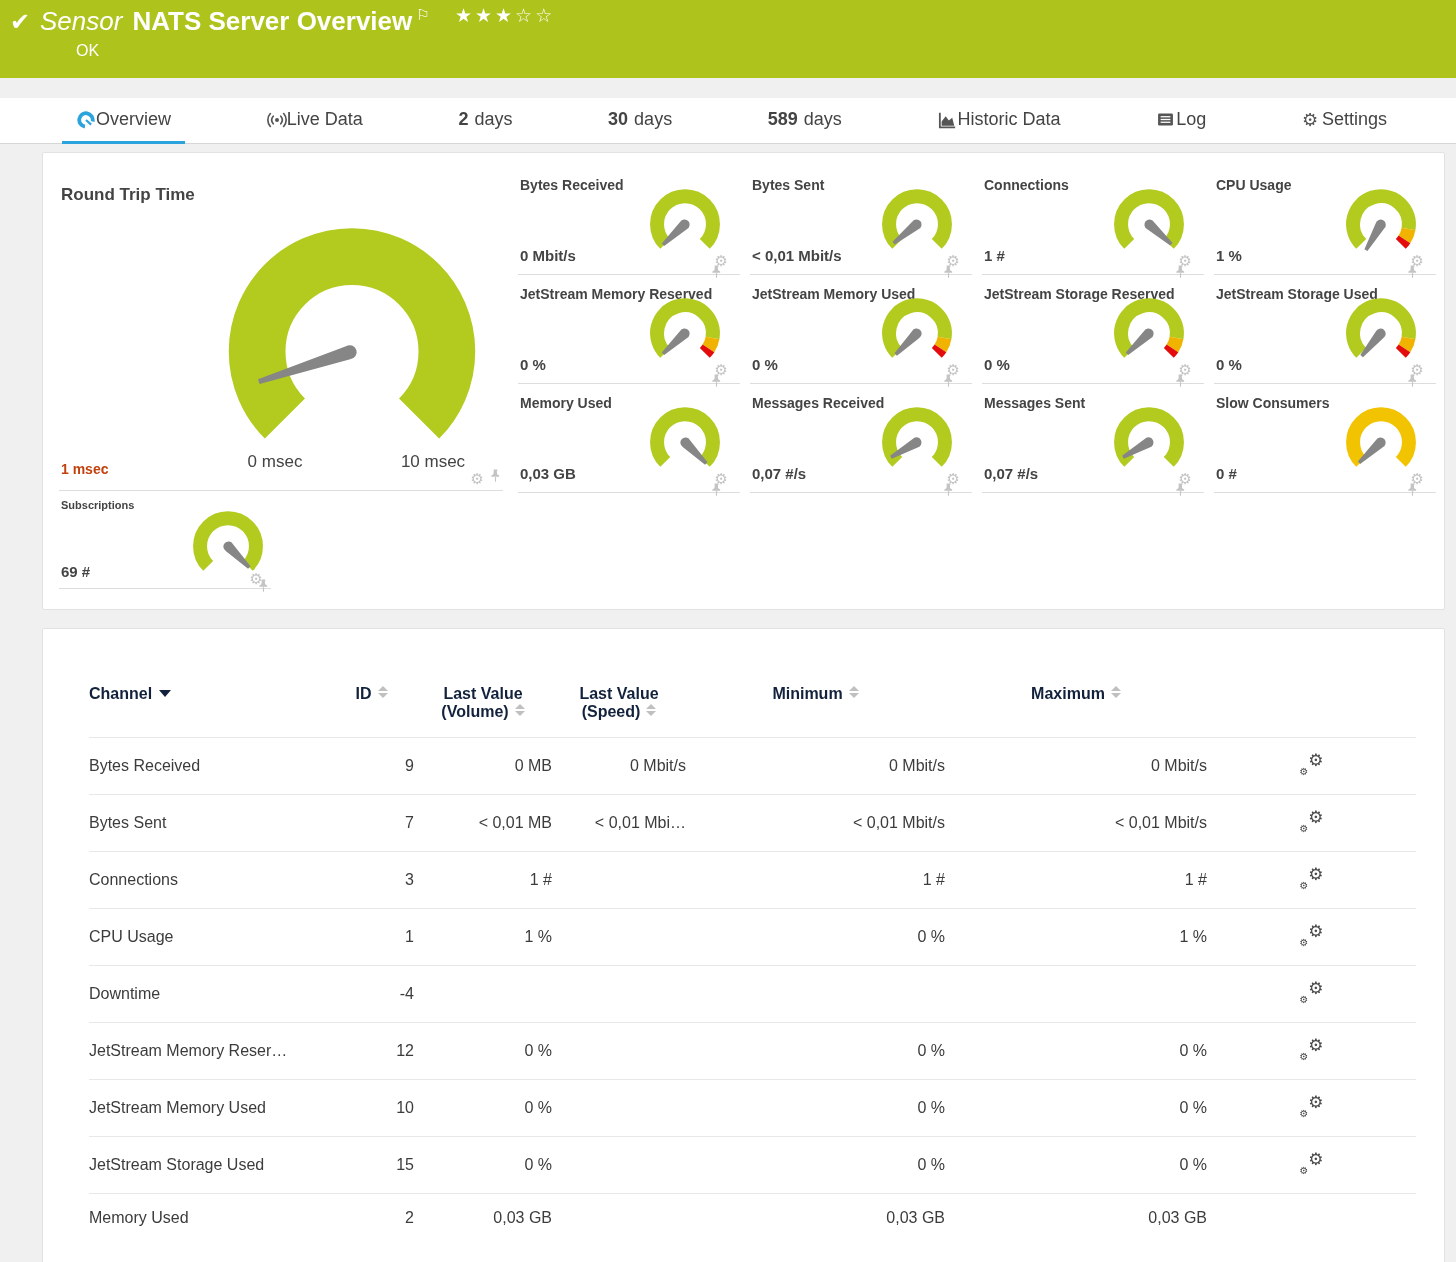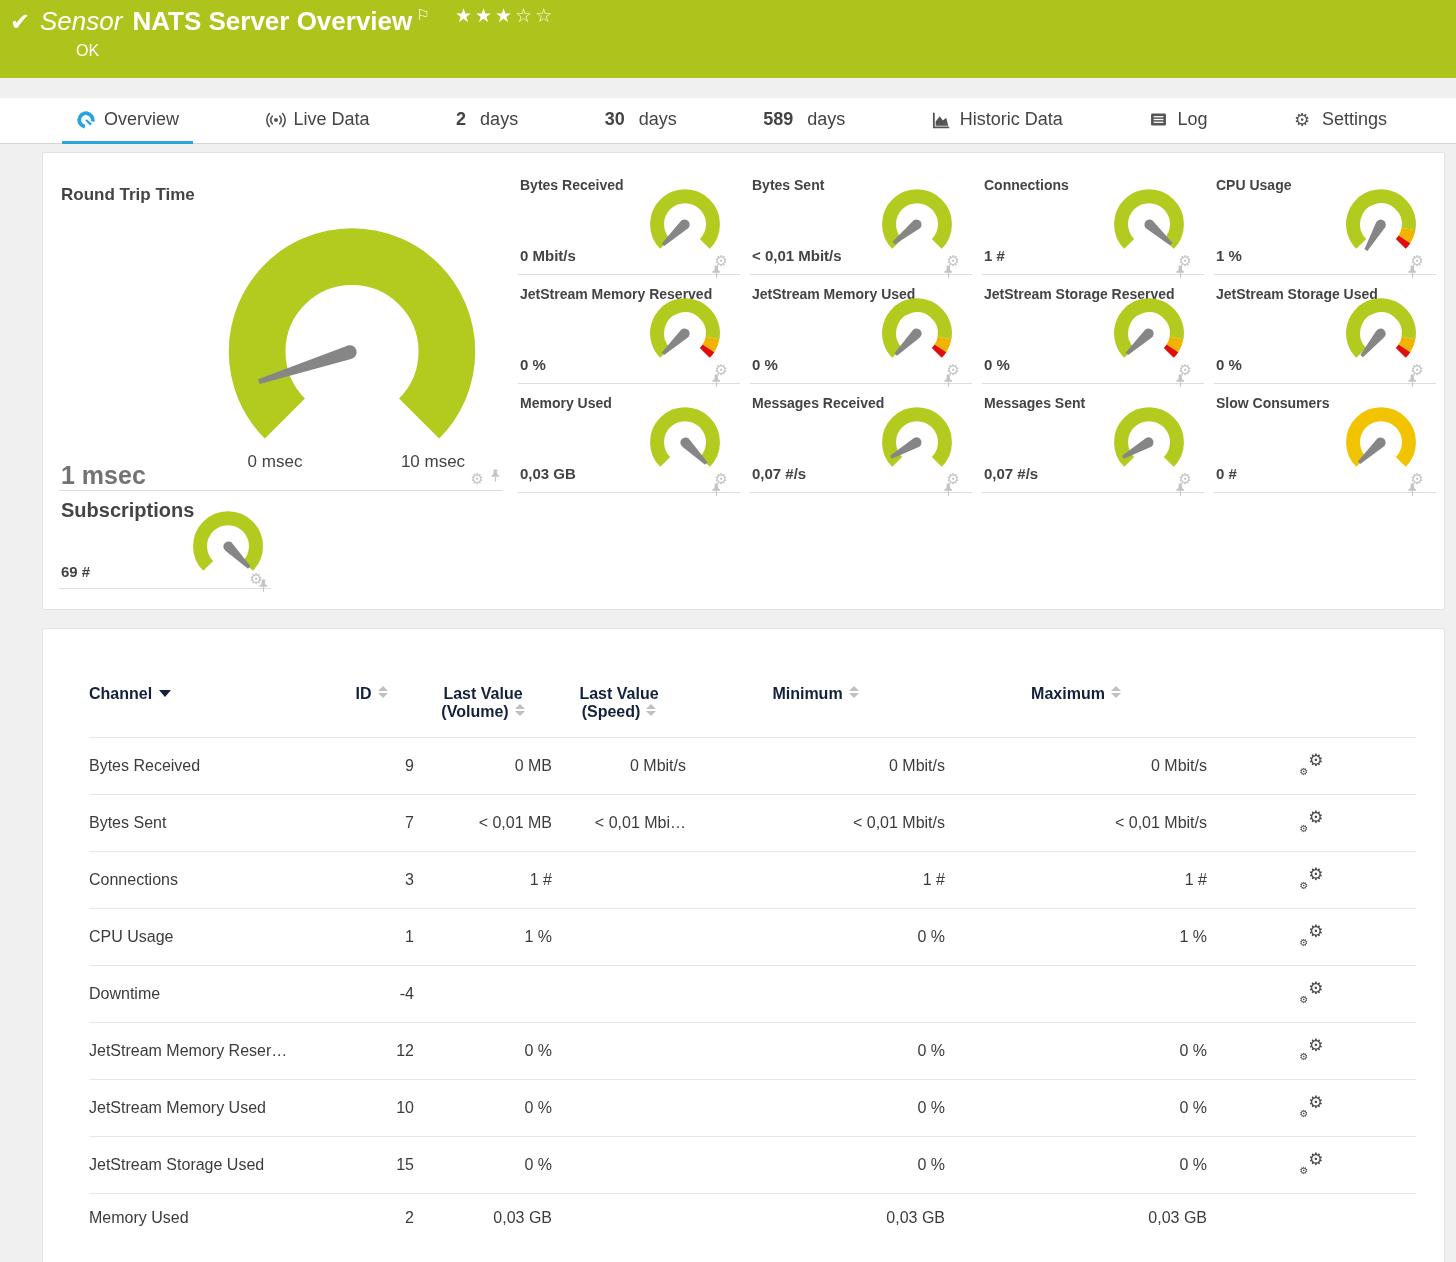--- a/index.html
+++ b/index.html
@@ -18,21 +18,21 @@
   .topbar .stars { position:absolute; left:455px; top:4px; font-size:19px; letter-spacing:3px; cursor:pointer; }
   .topbar .status { position:absolute; left:76px; top:42px; font-size:16px; font-weight:400; }
   
   .tabbar {
     margin-top:20px; height:46px; background:#fff;
     border-bottom:1px solid #d6d6d6;
     display:flex; justify-content:space-between;
     padding:0 55px 0 62px;
   }
   .tab {
-    display:flex; align-items:center; gap:8px;
+    display:flex; align-items:center; 
     font-size:18px; color:#444; padding:13px 14px; cursor:pointer;
     border-bottom:3px solid transparent; height:46px; white-space:nowrap;
   }
   .tab.active { border-bottom-color:#2ba3dc; }
   .tab b { font-weight:700; margin-right:6px; }
   .tab .tab-ic { display:inline-flex; width:20px; height:18px; }
   .tab .gearglyph { font-size:18px; color:#555; line-height:1; }
   
   .card {
     background:#fff; border:1px solid #e2e2e2; border-radius:2px;
@@ -40,35 +40,35 @@
   }
   #card-gauges { margin-top:8px; height:458px; }
   #card-table  { margin-top:18px; height:700px; }
   
   .rtt-tile { position:absolute; left:16px; top:24px; width:444px; height:314px;
     border-bottom:1px solid #ddd; }
   .tile-title { font-size:15px; font-weight:700; color:#444; }
   .rtt-tile .tile-title { position:absolute; left:2px; top:8px; font-size:17px; }
   .rtt-gauge { position:absolute; left:128px; top:30px; }
   .rtt-scale { position:absolute; top:275px; font-size:17px; color:#444; transform:translateX(-50%); white-space:nowrap; }
-  .rtt-value { position:absolute; left:2px; top:284px; font-size:25px; font-weight:700; color:#737373; }
+  .rtt-value { position:absolute; left:2px; top:284px; font-size:14px; font-weight:700; color:#c2410c; }
   .foot-ic { position:absolute; display:flex; gap:6px; align-items:center; color:#c4c4c4; cursor:pointer; }
   .foot-ic .g { font-size:15px; line-height:1; }
   .rtt-tile .foot-ic { right:2px; top:292px; }
   
   .gauge-grid { position:absolute; left:475px; top:18px; width:918px;
     display:grid; grid-template-columns:repeat(4,1fr); column-gap:10px; row-gap:5px; }
   .gtile { position:relative; height:104px; border-bottom:1px solid #ddd; }
   .gtile .tile-title { position:absolute; left:2px; top:6px; font-size:14px; white-space:nowrap; }
   .gtile svg { position:absolute; right:12px; top:12px; }
   .gtile .gval { position:absolute; left:2px; bottom:10px; font-size:15px; font-weight:700; color:#444; }
   .gtile .foot-ic { right:6px; bottom:6px; }
   .subs-tile { position:absolute; left:16px; top:344px; width:212px; height:92px;
     border-bottom:1px solid #ddd; }
-  .subs-tile .tile-title { position:absolute; left:2px; top:2px; font-size:20px; font-weight:700; color:#444; white-space:nowrap; }
+  .subs-tile .tile-title { position:absolute; left:2px; top:2px; font-size:11px; font-weight:700; color:#444; white-space:nowrap; }
   .subs-tile svg { position:absolute; right:0; top:8px; }
   .subs-tile .gval { position:absolute; left:2px; bottom:8px; font-size:15px; font-weight:700; color:#444; }
   .subs-tile .foot-ic { right:2px; bottom:2px; }
   
   .chan-table { margin:56px 30px 0 46px; width:1327px; border-collapse:collapse; table-layout:fixed; }
   .chan-table th {
     color:#13223c; font-size:16px; font-weight:700; text-align:center;
     vertical-align:top; padding:0 0 16px 0; white-space:pre-line; cursor:pointer;
   }
   .chan-table th.c-chan { text-align:left; }

